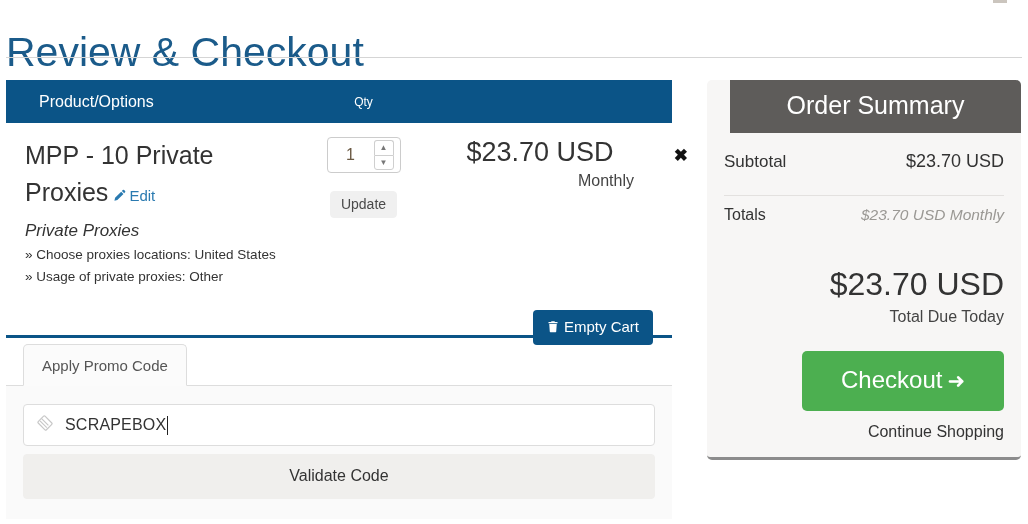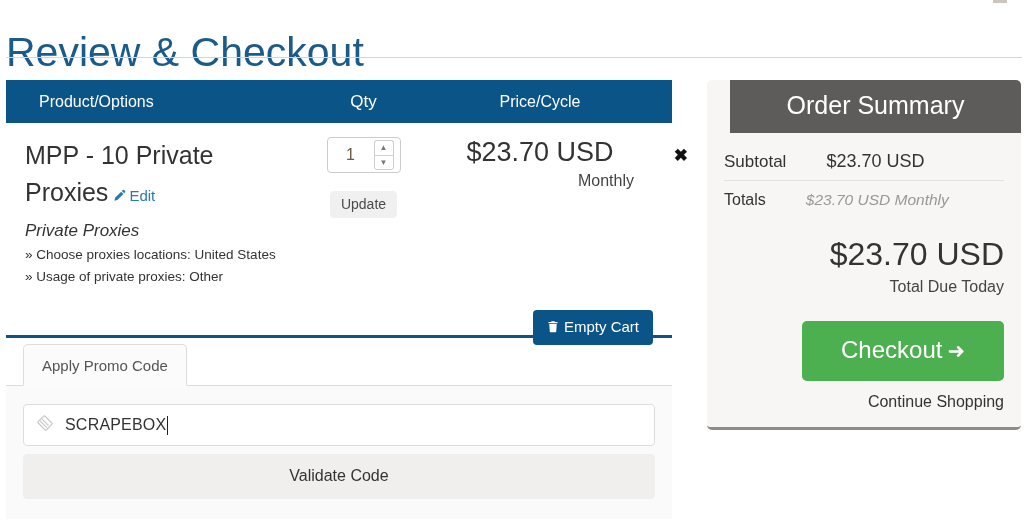--- a/index.html
+++ b/index.html
@@ -48,21 +48,21 @@
     width: 666px;
   }
   .cart-head {
     display: flex;
     align-items: center;
     height: 43px;
     background: #0b5487;
     color: #ffffff;
   }
   .ch-product { flex: 0 0 285px; padding-left: 33px; font-size: 16px; }
-  .ch-qty     { flex: 0 0 145px; text-align: center; font-size: 17px; }
+  .ch-qty     { flex: 0 0 145px; text-align: center; font-size: 12px; }
   .ch-price   { flex: 1 1 auto;  text-align: center; font-size: 16px; padding-right: 28px;}
 
   .cart-body {
     position: relative;
     min-height: 215px;
     border-bottom: 3px solid #0b5487;
     background: #fff;
   }
   .row {
     display: flex;
@@ -273,26 +273,25 @@
     color: #fff;
     text-align: center;
     font-size: 25px;
     padding: 11px 0 13px;
     font-weight: 400;
     margin-left: 23px;
   }
   .summary-body { padding: 14px 17px 16px; }
   .sum-row {
     display: flex;
-    justify-content: flex-start;
+    justify-content: space-between;
     align-items: baseline;
     font-size: 17px;
     color: #333;
-    padding: 4px 0 8px;
-    gap: 40px;
+    padding: 4px 0 23px;
   }
   .sum-row.bordered { border-bottom: 1px solid #e3e1df; }
   .sum-row .val { font-size: 18px; color: #333; }
   .sum-row.totals { padding-top: 10px; }
   .sum-row.totals .label { font-size: 16px; }
   .sum-row.totals .val {
     font-style: italic;
     color: #9a9894;
     font-size: 15.5px;
   }
@@ -343,21 +342,20 @@
   <div class="top-nub"></div>
 
   <h1 class="page-title">Review &amp; Checkout</h1>
   <div class="title-rule"></div>
 
   <div class="cart">
 
     <div class="cart-head">
       <div class="ch-product">Product/Options</div>
       <div class="ch-qty">Qty</div>
-      <div class="ch-price">Price/Cycle</div>
     </div>
 
     <div class="cart-body">
       <div class="row">
 
         <div class="col-product">
           <div class="prod-name">
             <span>MPP - 10 Private Proxies</span><a class="edit-link"><span class="pencil"><svg width="14" height="14" viewBox="0 0 16 16">
                     <path d="M12.3 1.2a1.1 1.1 0 0 1 1.6 0l1 1a1.1 1.1 0 0 1 0 1.6l-1 1-2.6-2.6 1-1zM10.5 3l2.6 2.6-7 7-3.3.7.7-3.3 7-7z" fill="#2a7ab0"></path>
                   </svg></span><span>Edit</span></a>

